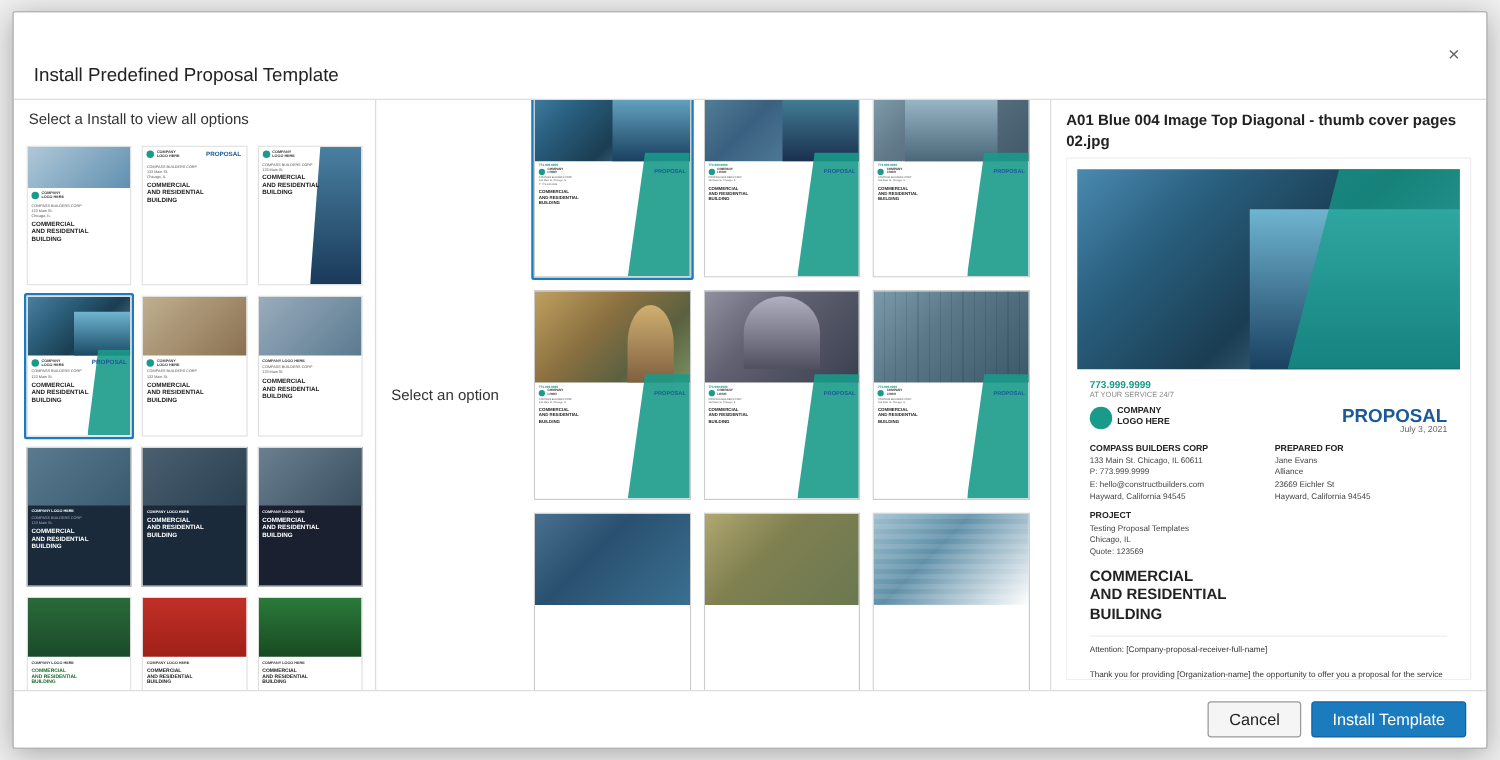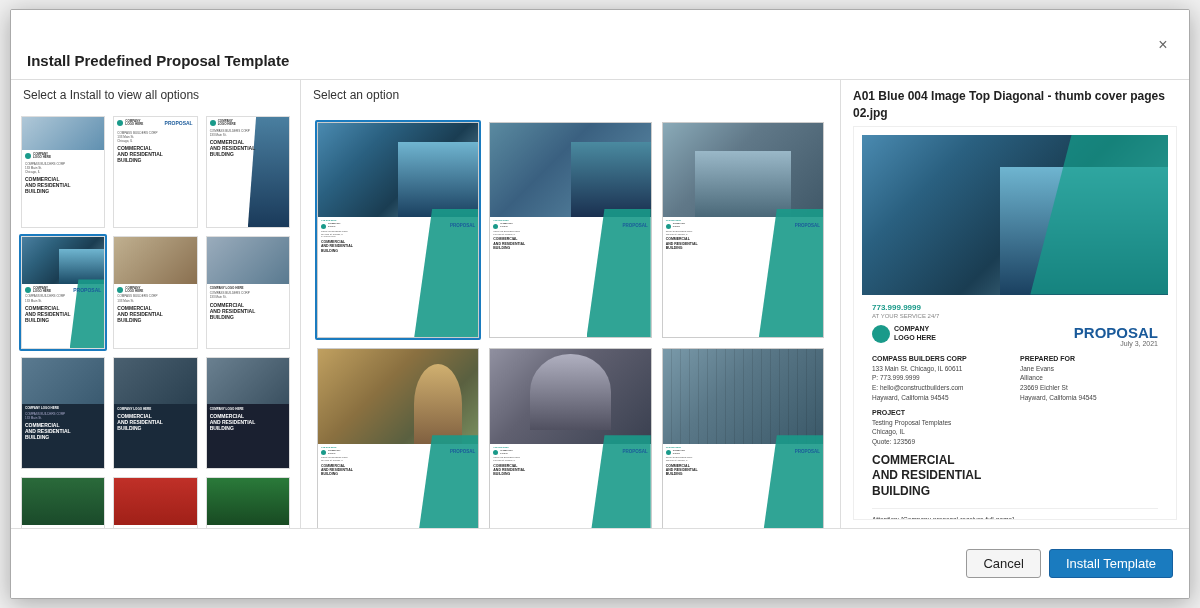--- a/index.html
+++ b/index.html
@@ -22,21 +22,21 @@
       align-items: center;
       justify-content: space-between;
       padding: 10px 16px;
       border-bottom: 1px solid #ddd;
       background: #fff;
       flex-shrink: 0;
     }
 
     .dialog-title {
       font-size: 15px;
-      font-weight: 700;
+      font-weight: 400;
       color: #222;
       margin-top: 32px;
     }
 
     .close-btn {
       width: 20px;
       height: 20px;
       cursor: pointer;
       display: flex;
       align-items: center;
@@ -97,23 +97,24 @@
 
     .thumb-item.selected {
       border-color: #1a7bbf;
     }
 
     
     .panel-middle {
       width: 540px;
       border-right: 1px solid #ddd;
       display: flex;
-      flex-direction: column;
+      flex-direction: row;
       overflow: hidden;
       flex-shrink: 0;
+      align-items: center;
     }
 
     
     .panel-right {
       flex: 1;
       display: flex;
       flex-direction: column;
       overflow: hidden;
       padding: 8px 12px;
     }
@@ -141,21 +142,21 @@
 
     .preview-image-area::-webkit-scrollbar { width: 8px; }
     .preview-image-area::-webkit-scrollbar-track { background: #f5f5f5; }
     .preview-image-area::-webkit-scrollbar-thumb { background: #ccc; }
 
     
     .dialog-footer {
       display: flex;
       align-items: center;
       justify-content: flex-end;
-      padding: 20px 16px;
+      padding: 8px 16px;
       border-top: 1px solid #ddd;
       gap: 8px;
       background: #fff;
       flex-shrink: 0;
     }
 
     .btn {
       padding: 6px 16px;
       font-size: 13px;
       cursor: pointer;

